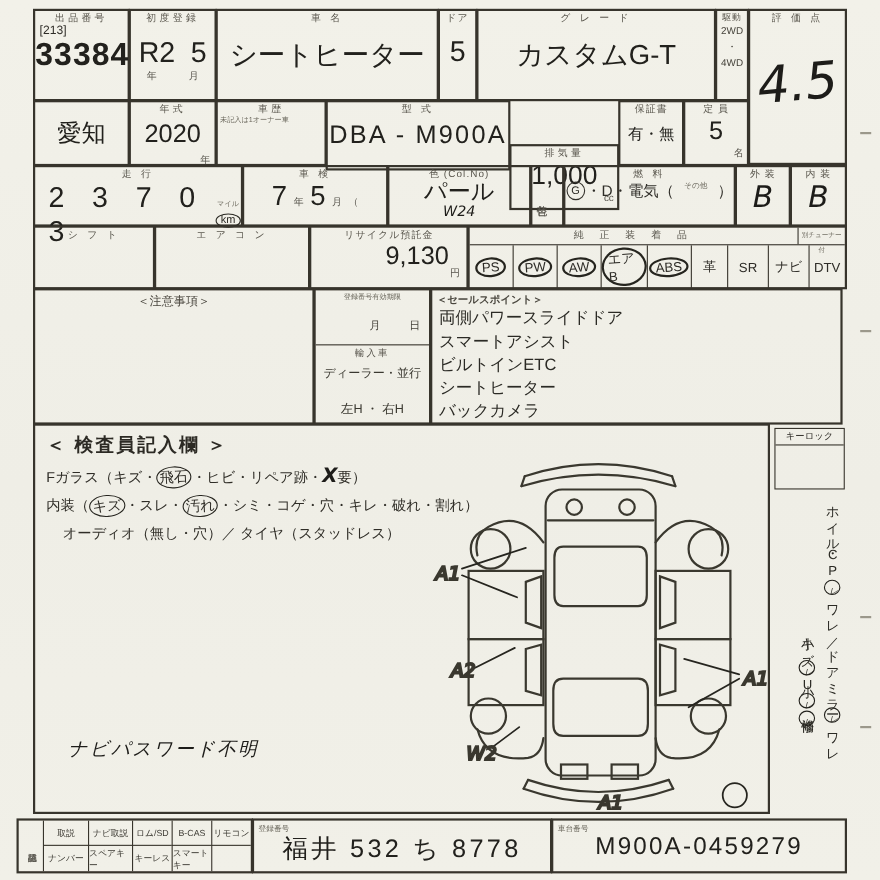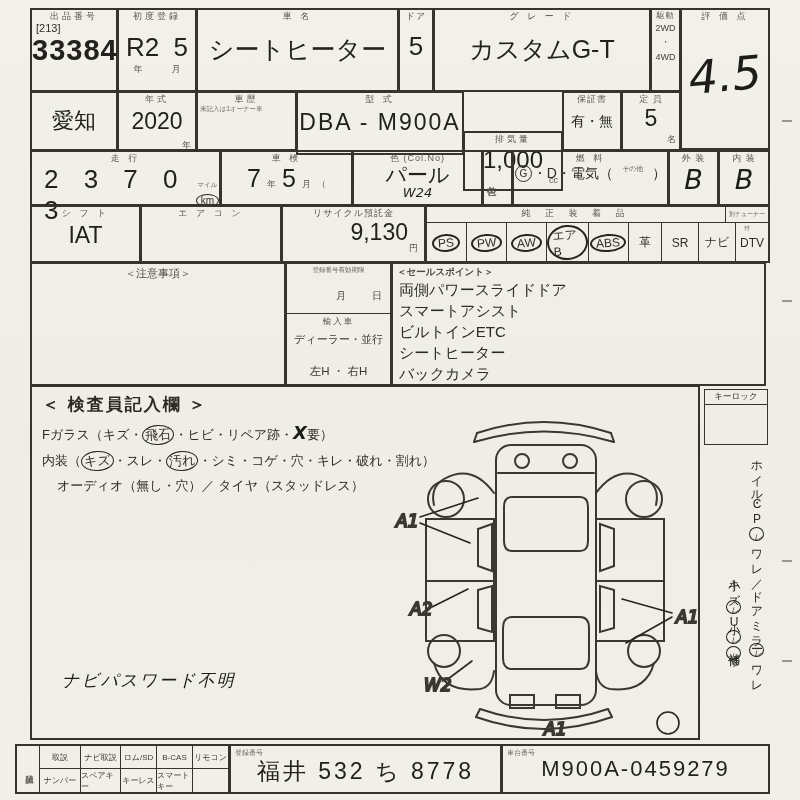--- a/index.html
+++ b/index.html
@@ -175,21 +175,20 @@
     <div class="hand center" style="font-size:27px;height:32px;">B</div>
   </div>
 
   <div class="cell" style="left:718px;top:150px;width:52px;height:56px;">
     <div class="hdr tight">内 装</div>
     <div class="hand center" style="font-size:27px;height:32px;">B</div>
   </div>
 
   <div class="cell" style="left:30px;top:205px;width:111px;height:58px;">
     <div class="hdr">シ フ ト</div>
-    <div class="val center" style="font-size:23px;height:34px;">IAT</div>
   </div>
 
   <div class="cell" style="left:140px;top:205px;width:142px;height:58px;">
     <div class="hdr">エ ア コ ン</div>
   </div>
 
   <div class="cell" style="left:281px;top:205px;width:145px;height:58px;">
     <div class="hdr tight">リサイクル預託金</div>
     <div class="val" style="font-size:23px;text-align:right;padding-right:16px;">9,130</div>
     <div class="unit-sm" style="text-align:right;padding-right:6px;margin-top:-4px;">円</div>

